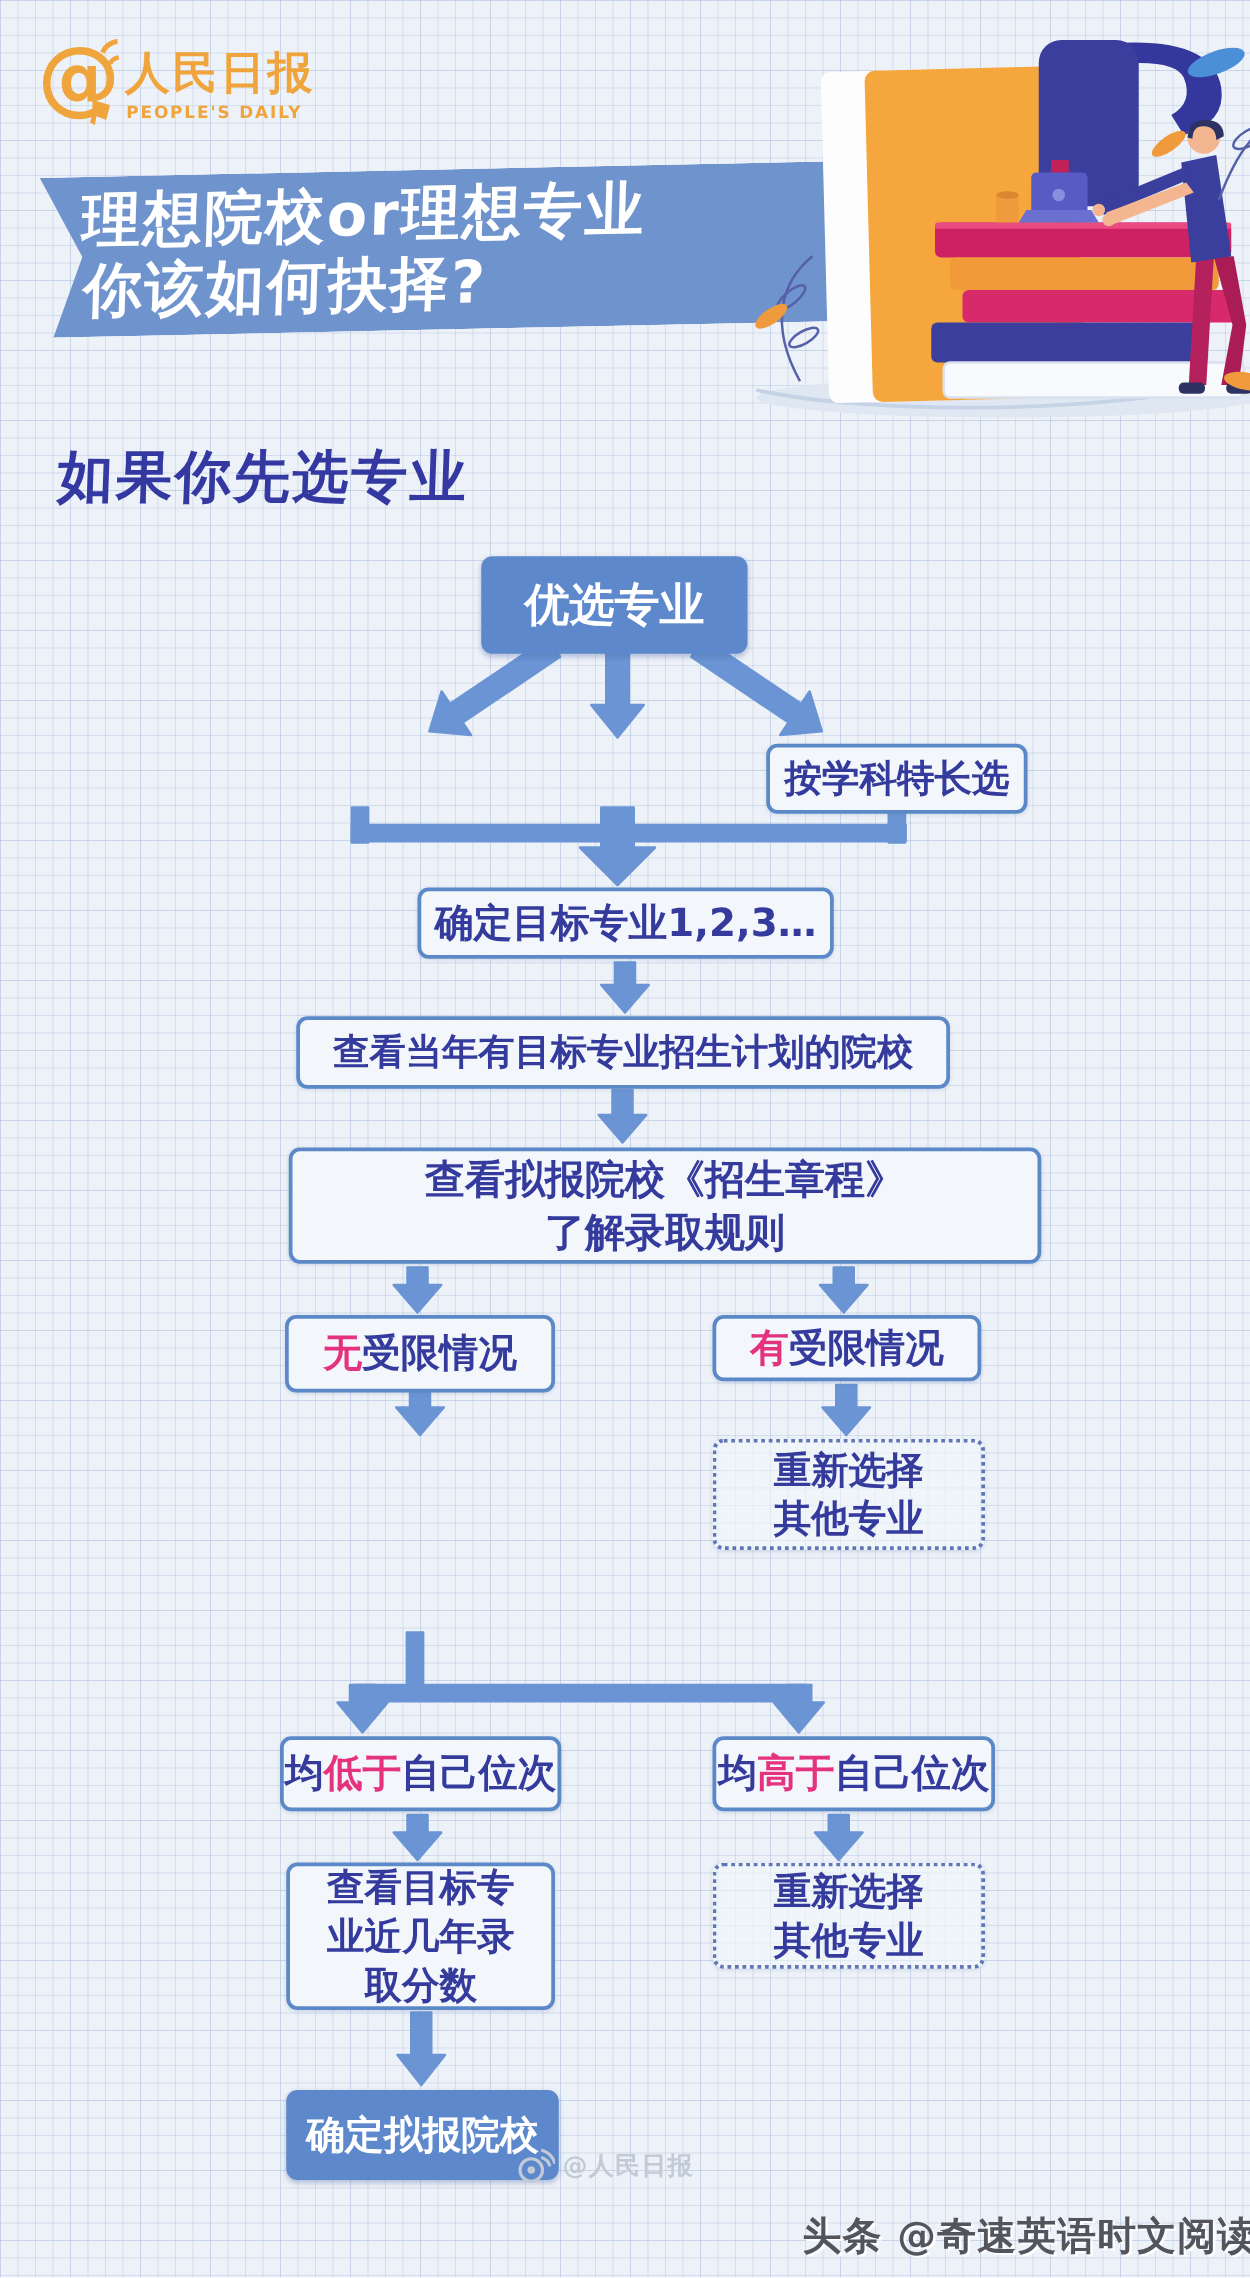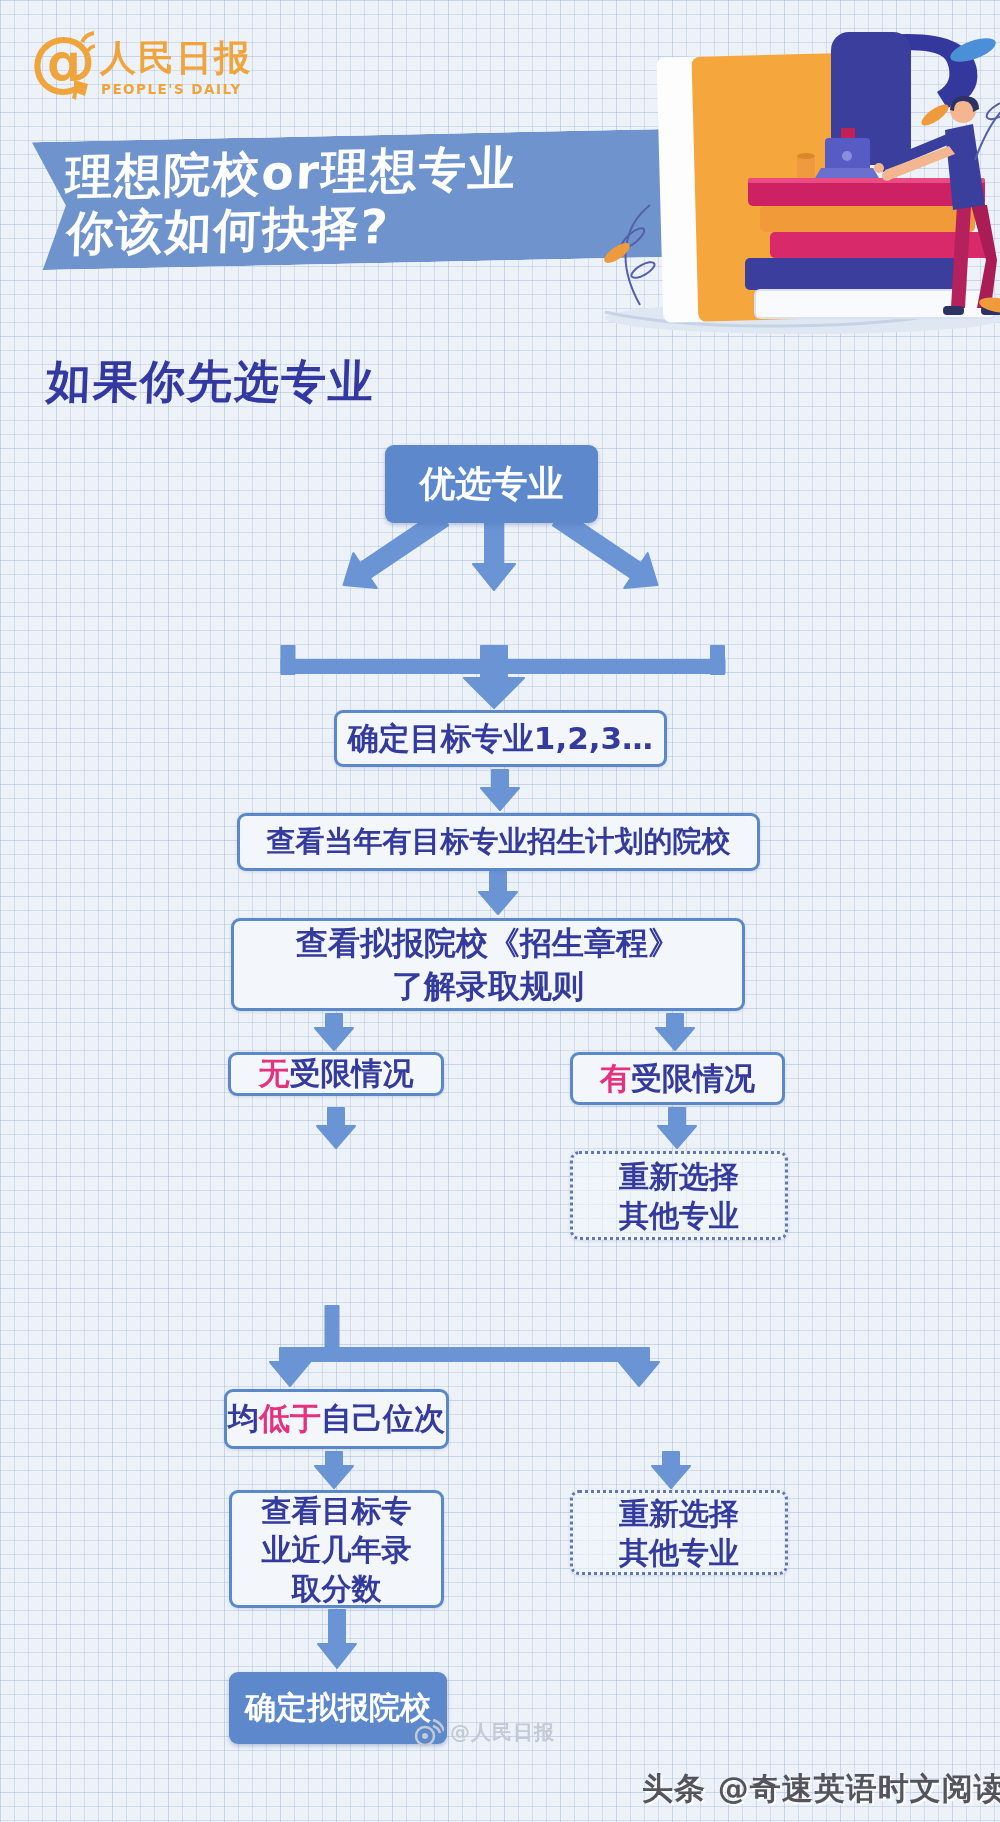--- a/index.html
+++ b/index.html
@@ -157,45 +157,49 @@
       <polygon points="-10,0 10,0 10,14 20,14 0,38 -20,14 -10,14" transform="translate(290,1348)"></polygon>
       <polygon points="-10,0 10,0 10,14 20,14 0,38 -20,14 -10,14" transform="translate(639,1348)"></polygon>
       <polygon points="-8,0 8,0 8,14 19,14 0,36 -19,14 -8,14" transform="translate(334,1452)"></polygon>
       <polygon points="-8,0 8,0 8,14 19,14 0,36 -19,14 -8,14" transform="translate(671,1452)"></polygon>
       <polygon points="-8,0 8,0 8,34 19,34 0,58 -19,34 -8,34" transform="translate(337,1610)"></polygon>
     </g>
   </svg>
 
   <div class="box solid" style="left:385px;top:445px;width:213px;height:78px;font-size:36px;">优选专业</div>
 
+  <div class="box" style="left:613px;top:595px;width:209px;height:56px;font-size:30px;">按学科特长选</div>
 
   <div class="box" style="left:334px;top:710px;width:333px;height:57px;font-size:31px;">确定目标专业1,2,3…</div>
 
   <div class="box" style="left:237px;top:813px;width:523px;height:58px;font-size:29px;">查看当年有目标专业招生计划的院校</div>
 
-  <div class="box" style="left:231px;top:918px;width:514px;height:93px;font-size:32px;line-height:43px;">
+  <div class="box" style="left:231px;top:918px;width:602px;height:93px;font-size:32px;line-height:43px;">
     <span class="row">查看拟报院校《招生章程》</span>
     <span class="row">了解录取规则</span>
   </div>
 
-  <div class="box" style="left:228px;top:1052px;width:216px;height:44px;font-size:31px;">
+  <div class="box" style="left:228px;top:1052px;width:216px;height:62px;font-size:31px;">
     <span class="row"><span class="accent">无</span><span>受限情况</span></span>
   </div>
   <div class="box" style="left:570px;top:1052px;width:215px;height:53px;font-size:31px;">
     <span class="row"><span class="accent">有</span><span>受限情况</span></span>
   </div>
 
 
   <div class="box dotted" style="left:570px;top:1151px;width:218px;height:89px;font-size:30px;line-height:39px;">
     <span class="row">重新选择</span>
     <span class="row">其他专业</span>
   </div>
 
   <div class="box" style="left:224px;top:1389px;width:225px;height:60px;font-size:31px;">
     <span class="row"><span>均</span><span class="accent">低于</span><span>自己位次</span></span>
+  </div>
+  <div class="box" style="left:570px;top:1389px;width:226px;height:60px;font-size:31px;">
+    <span class="row"><span>均</span><span class="accent">高于</span><span>自己位次</span></span>
   </div>
 
   <div class="box" style="left:229px;top:1490px;width:215px;height:118px;font-size:30px;line-height:39px;padding:0 26px;">查看目标专业近几年录取分数</div>
 
   <div class="box dotted" style="left:570px;top:1490px;width:218px;height:85px;font-size:30px;line-height:39px;">
     <span class="row">重新选择</span>
     <span class="row">其他专业</span>
   </div>
 
   <div class="box solid" style="left:229px;top:1672px;width:218px;height:72px;font-size:31px;">确定拟报院校</div>

